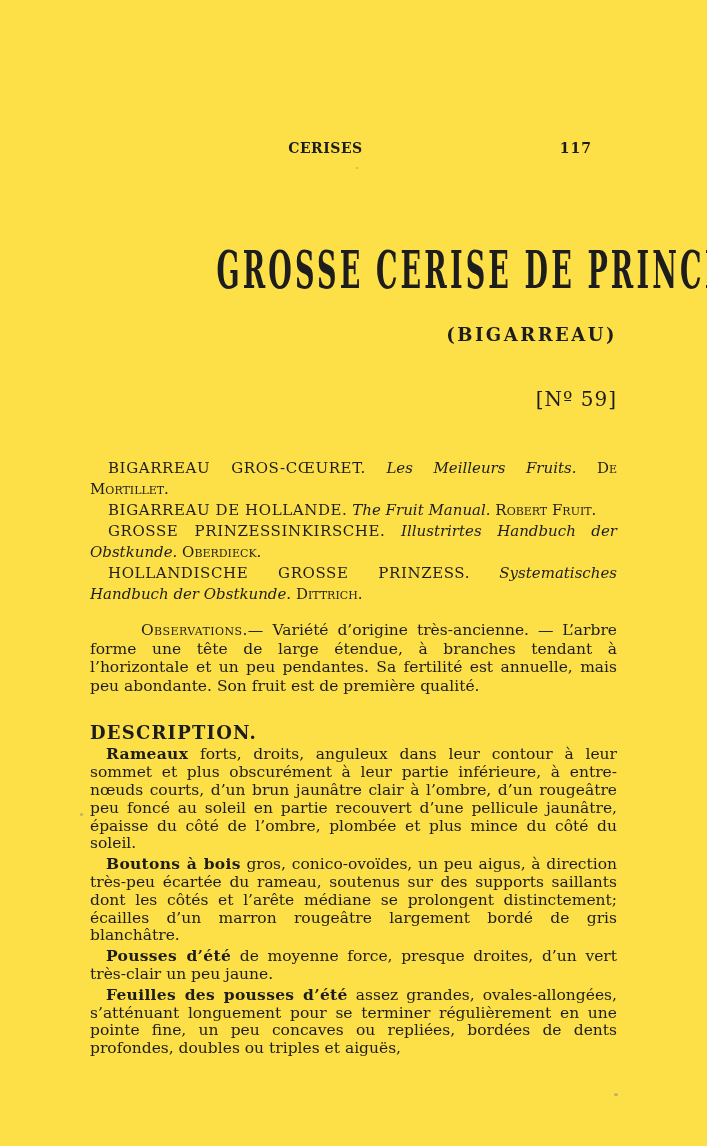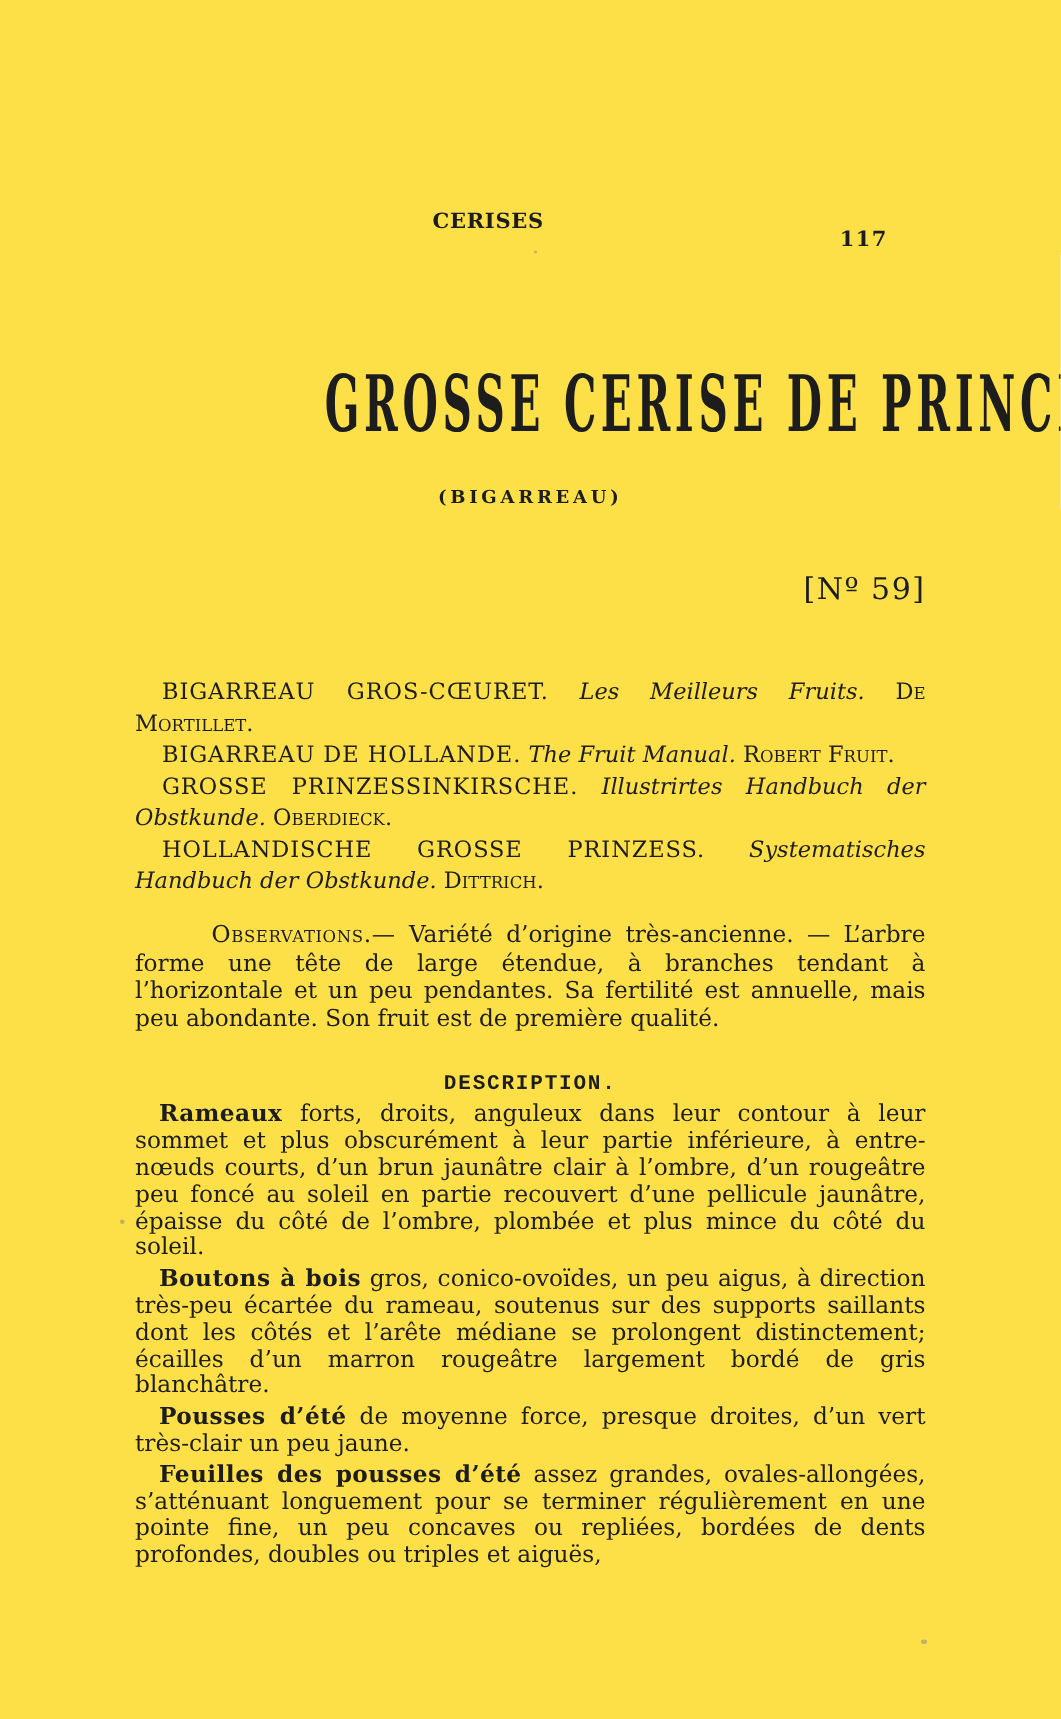--- a/index.html
+++ b/index.html
@@ -26,41 +26,41 @@
     position: relative;
     height: 18px;
     text-align: center;
     font-size: 14px;
     font-weight: bold;
     letter-spacing: 0.5px;
   }
   .running-head .head-title { display: inline-block; transform: translateX(-28px); }
   .running-head .page-num {
     position: absolute;
-    right: 25px; top: 12px;
+    right: 25px; top: 0;
     font-weight: bold;
     letter-spacing: 1px;
   }
   
   .title {
     margin: 84px 0 0 0;
     height: 60px;
     line-height: 56px;
     text-align: center;
     font-size: 52px;
     font-weight: bold;
     letter-spacing: 6px;
     white-space: nowrap;
     transform: scaleX(0.52);
     transform-origin: 50% 50%;
   }
   .subtitle {
     margin-top: 22px;
-    text-align: center;
-    font-size: 12px;
+    text-align: right;
+    font-size: 18px;
     letter-spacing: 2.5px;
     font-weight: 600;
   }
   .number {
     margin-top: 42px;
     text-align: right;
     font-size: 20px;
     letter-spacing: 1px;
   }
   
@@ -80,25 +80,24 @@
     margin: 16px 0 0 0;
     font-size: 15.5px;
     line-height: 18.6px;
     text-indent: 16px;
     text-align: justify;
   }
   .obs-lead { font-variant: small-caps; letter-spacing: 0.4px; margin-left: 35px; }
   
   .desc-head {
     margin: 27px 0 0 0;
-    text-align: center;
-    font-size: 14px;
+    text-align: left;
+    font-size: 18px;
     font-weight: bold;
     letter-spacing: 1.2px;
-    font-family: Liberation Mono, monospace;
   }
   .body-para {
     margin: 2px 0 0 0;
     font-size: 15.5px;
     line-height: 17.8px;
     text-indent: 16px;
     text-align: justify;
   }
   .body-para:first-of-type { margin-top: 15px; }
   .lead-bold { font-weight: bold; letter-spacing: 0.3px; }

